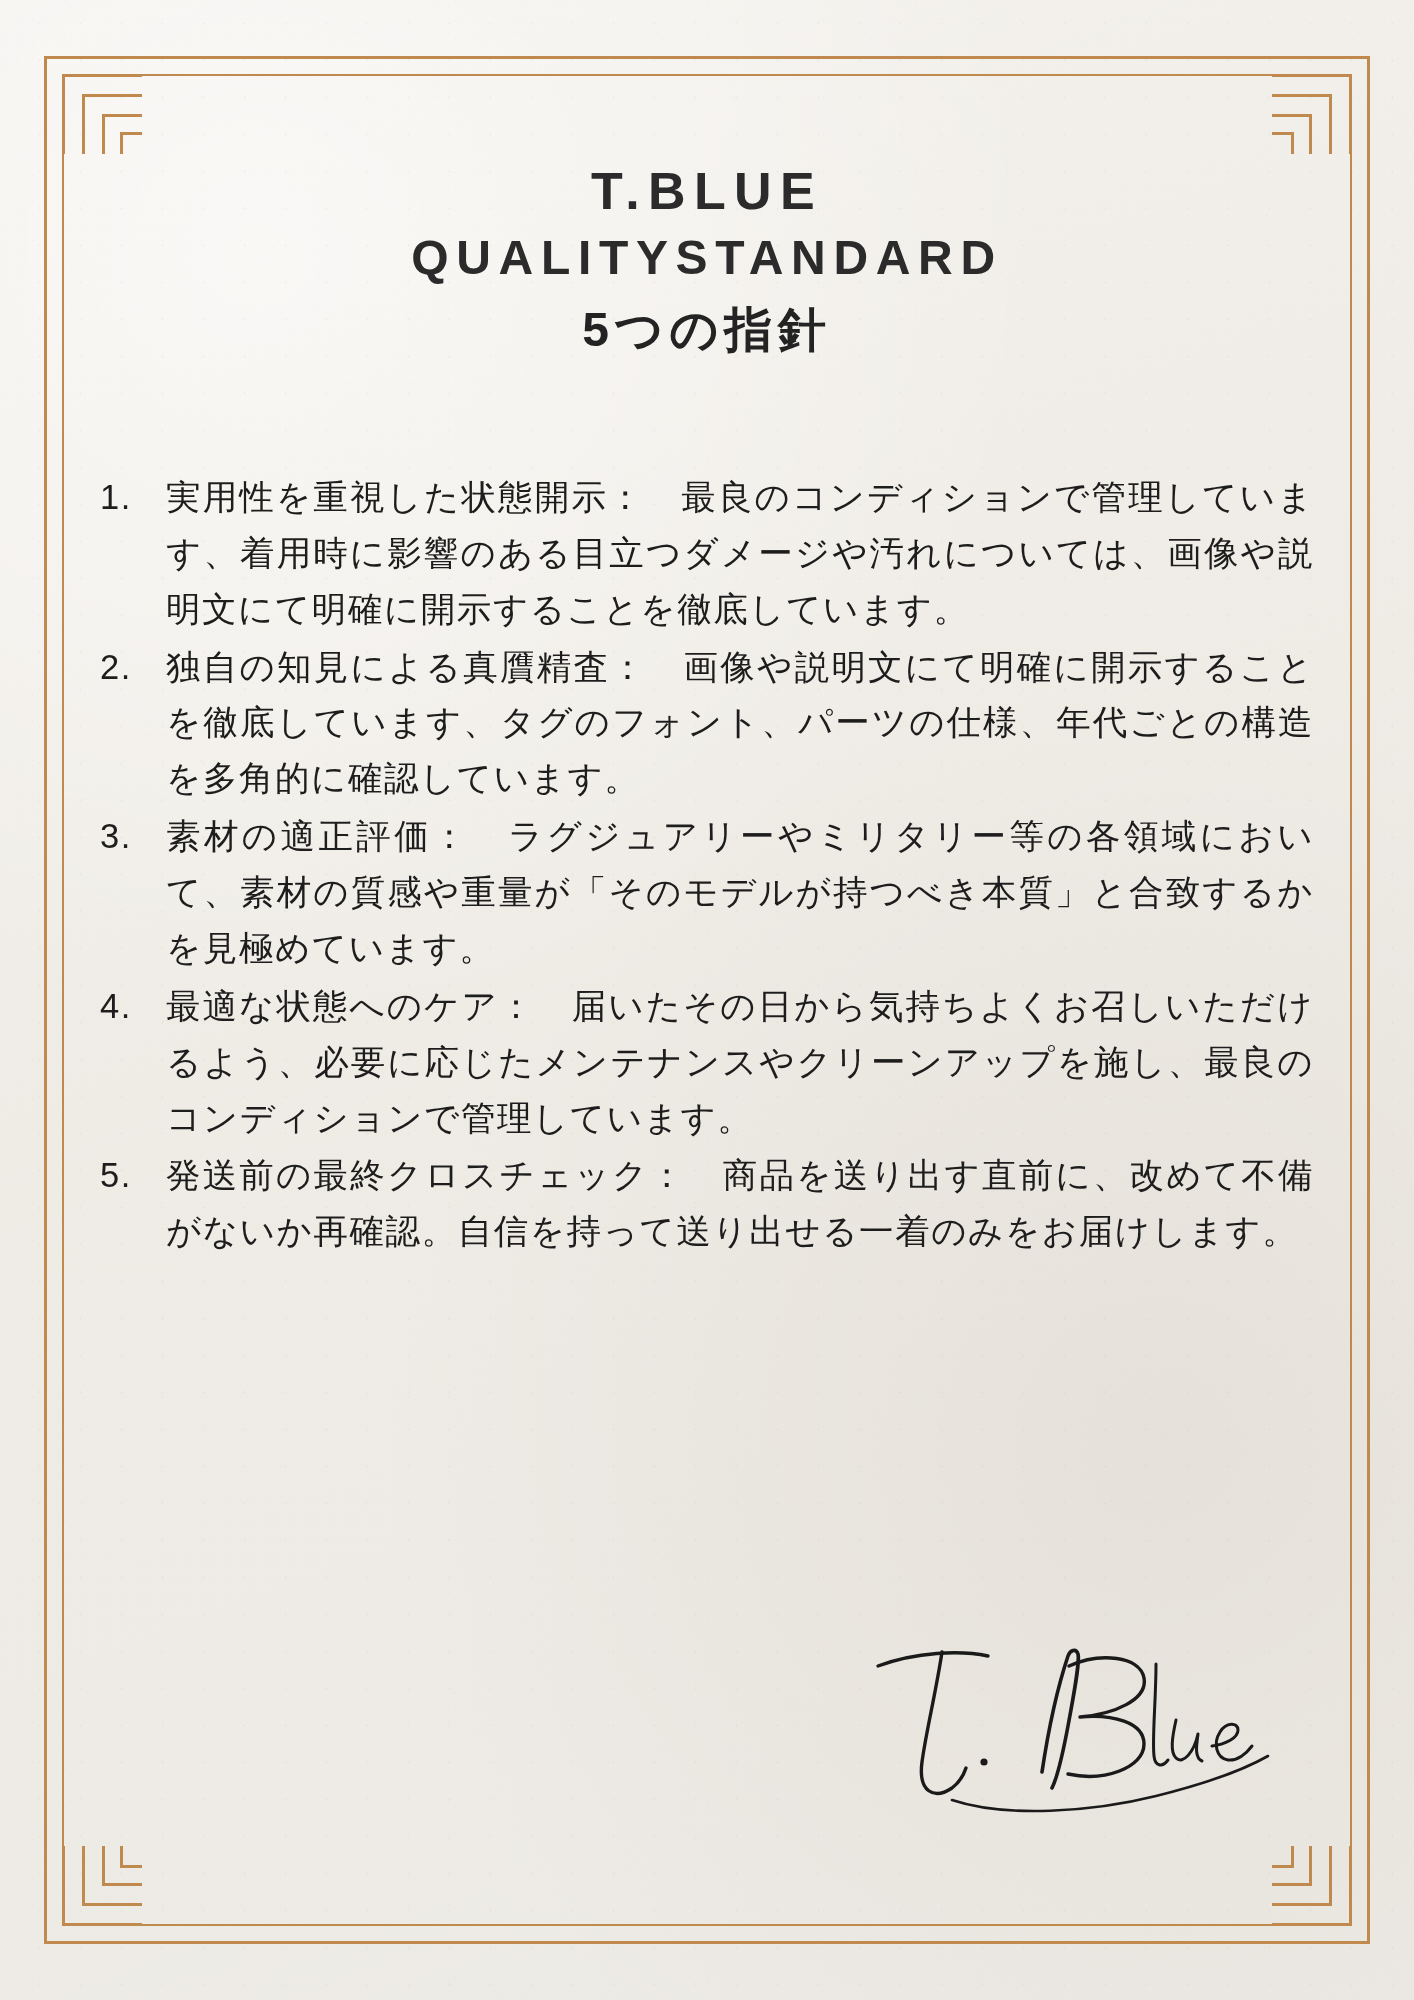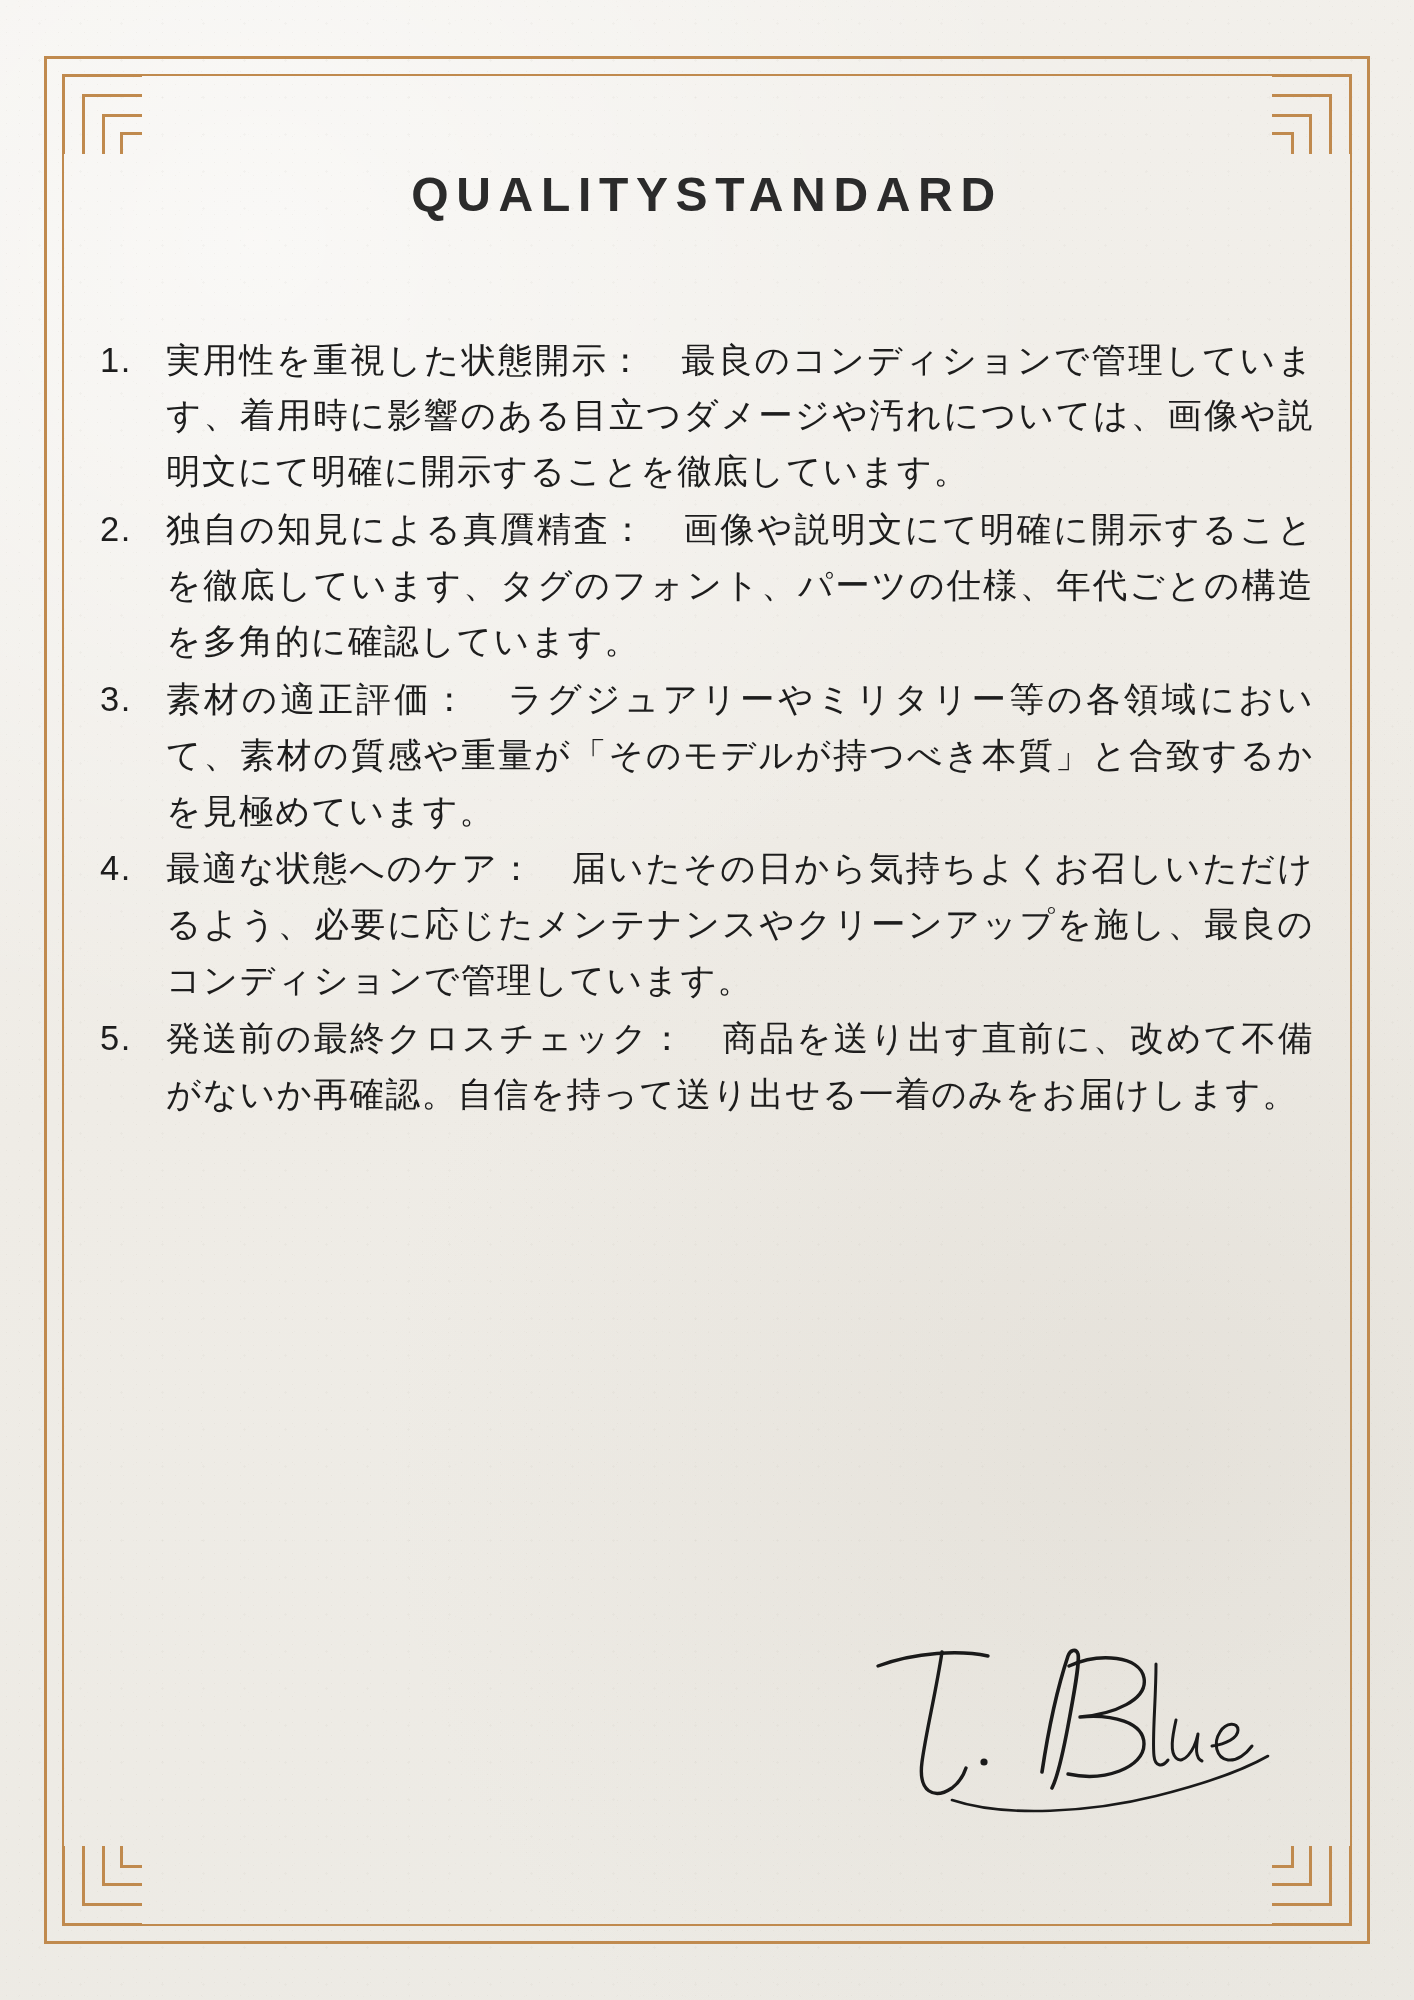--- a/index.html
+++ b/index.html
@@ -196,21 +196,23 @@
       <span class="seg v2"></span>
     <span class="seg h3"></span>
       <span class="seg v3"></span>
     <span class="seg h4"></span>
       <span class="seg v4"></span>
   </div>
 
   <div class="content">
 
     <div class="title-block">
+      <div class="title-line1">T.BLUE</div>
       <div class="title-line2">QUALITYSTANDARD</div>
+      <div class="title-sub">5つの指針</div>
     </div>
 
     <ul class="list">
       <li class="list-item">
         <span class="item-num">1.</span>
         <span class="item-text">実用性を重視した状態開示：　最良のコンディションで管理しています、着用時に影響のある目立つダメージや汚れについては、画像や説明文にて明確に開示することを徹底しています。</span>
       </li>
       <li class="list-item">
         <span class="item-num">2.</span>
         <span class="item-text">独自の知見による真贋精査：　画像や説明文にて明確に開示することを徹底しています、タグのフォント、パーツの仕様、年代ごとの構造を多角的に確認しています。</span>

